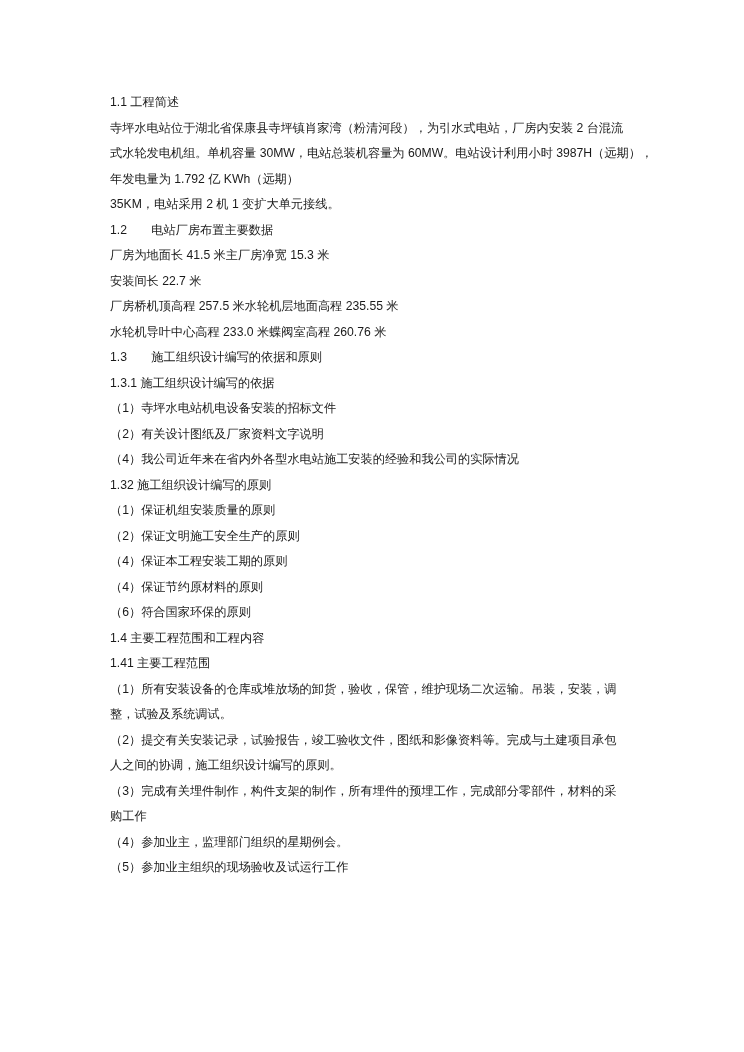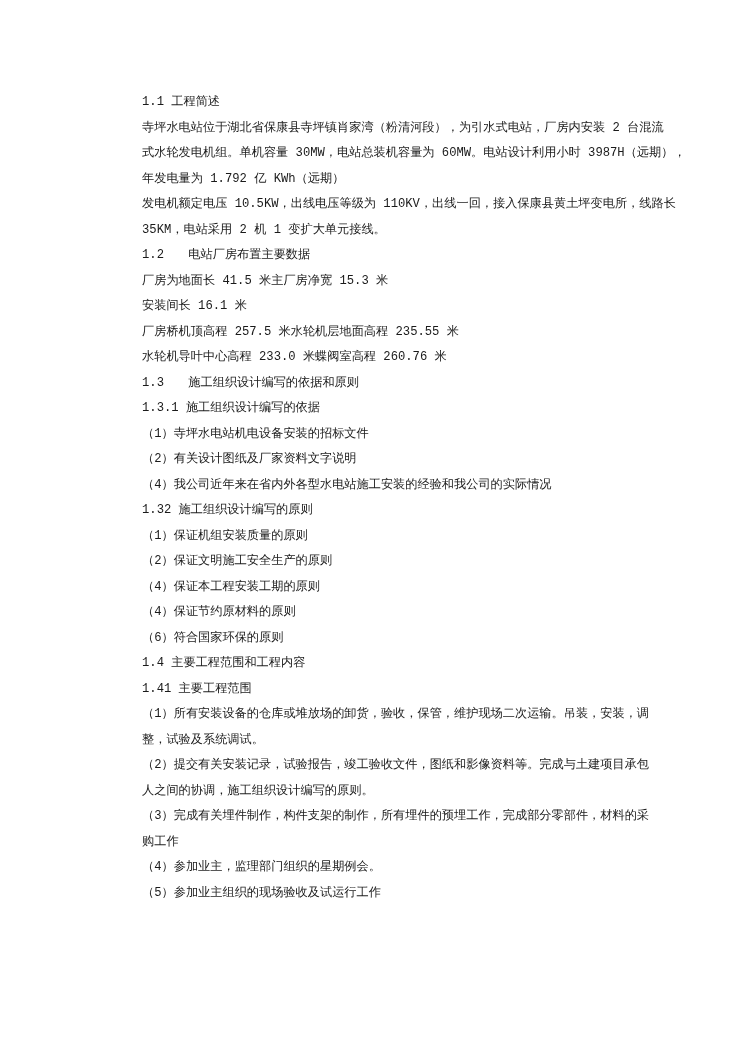--- a/index.html
+++ b/index.html
@@ -2,41 +2,39 @@
 <html><head>
 <meta charset="utf-8">
 <style>
   html, body { margin: 0; padding: 0; background: #ffffff; }
   body { width: 744px; height: 1052px; position: relative; overflow: hidden; }
   .page {
     position: absolute;
     left: 110px;
     top: 90px;
     width: 530px;
-    font-family: Liberation Mono, monospace;
+    font-family: Liberation Sans, sans-serif;
     font-size: 12.2px;
     color: #1a1a1a;
     line-height: 25.5px;
-    margin-left: 32px;
   }
   .line { white-space: nowrap; height: 25.5px; }
 </style>
 </head>
 <body>
 
 <div class="page">
   <div class="line">1.1 工程简述</div>
   <div class="line">寺坪水电站位于湖北省保康县寺坪镇肖家湾（粉清河段），为引水式电站，厂房内安装 2 台混流</div>
   <div class="line">式水轮发电机组。单机容量 30MW，电站总装机容量为 60MW。电站设计利用小时 3987H（远期），</div>
   <div class="line">年发电量为 1.792 亿 KWh（远期）</div>
-  <div class="line">发电机额定电压 10.5KW，出线电压等级为 110KV，出线一回，接入保康县黄土坪变电所，线路长</div>
   <div class="line">35KM，电站采用 2 机 1 变扩大单元接线。</div>
   <div class="line">1.2　　电站厂房布置主要数据</div>
   <div class="line">厂房为地面长 41.5 米主厂房净宽 15.3 米</div>
-  <div class="line">安装间长 16.1 米</div>
+  <div class="line">安装间长 22.7 米</div>
   <div class="line">厂房桥机顶高程 257.5 米水轮机层地面高程 235.55 米</div>
   <div class="line">水轮机导叶中心高程 233.0 米蝶阀室高程 260.76 米</div>
   <div class="line">1.3　　施工组织设计编写的依据和原则</div>
   <div class="line">1.3.1 施工组织设计编写的依据</div>
   <div class="line">（1）寺坪水电站机电设备安装的招标文件</div>
   <div class="line">（2）有关设计图纸及厂家资料文字说明</div>
   <div class="line">（4）我公司近年来在省内外各型水电站施工安装的经验和我公司的实际情况</div>
   <div class="line">1.32 施工组织设计编写的原则</div>
   <div class="line">（1）保证机组安装质量的原则</div>
   <div class="line">（2）保证文明施工安全生产的原则</div>

